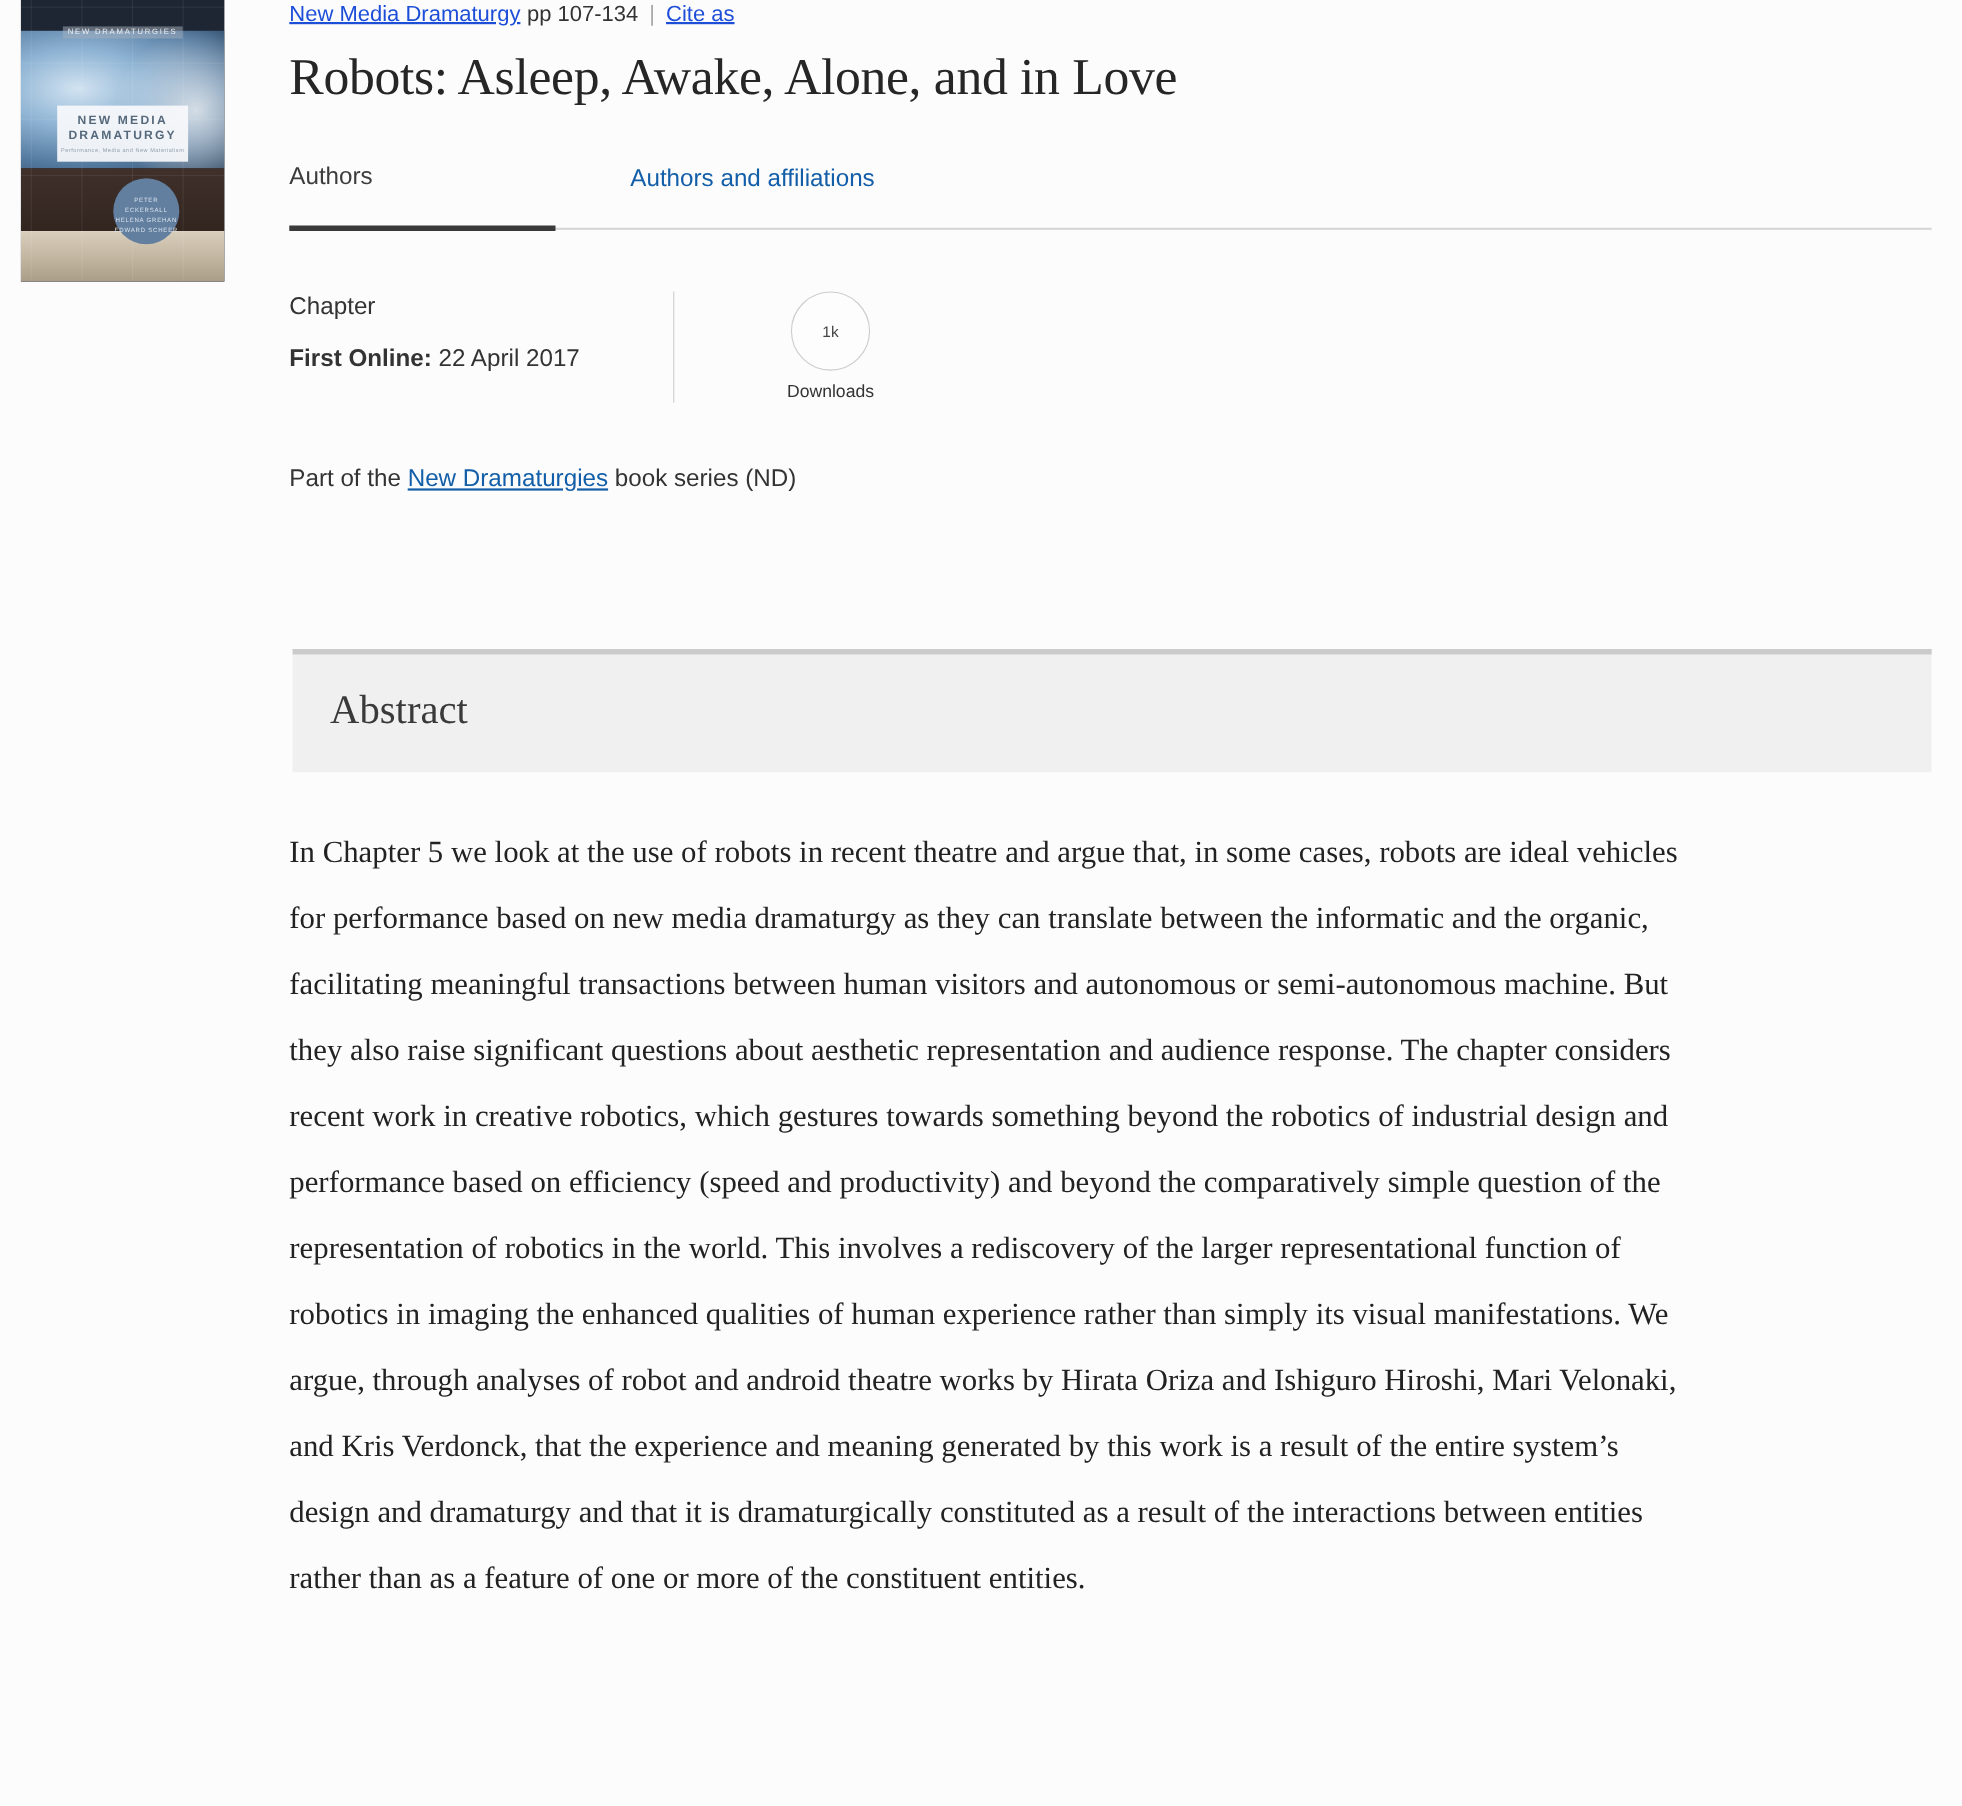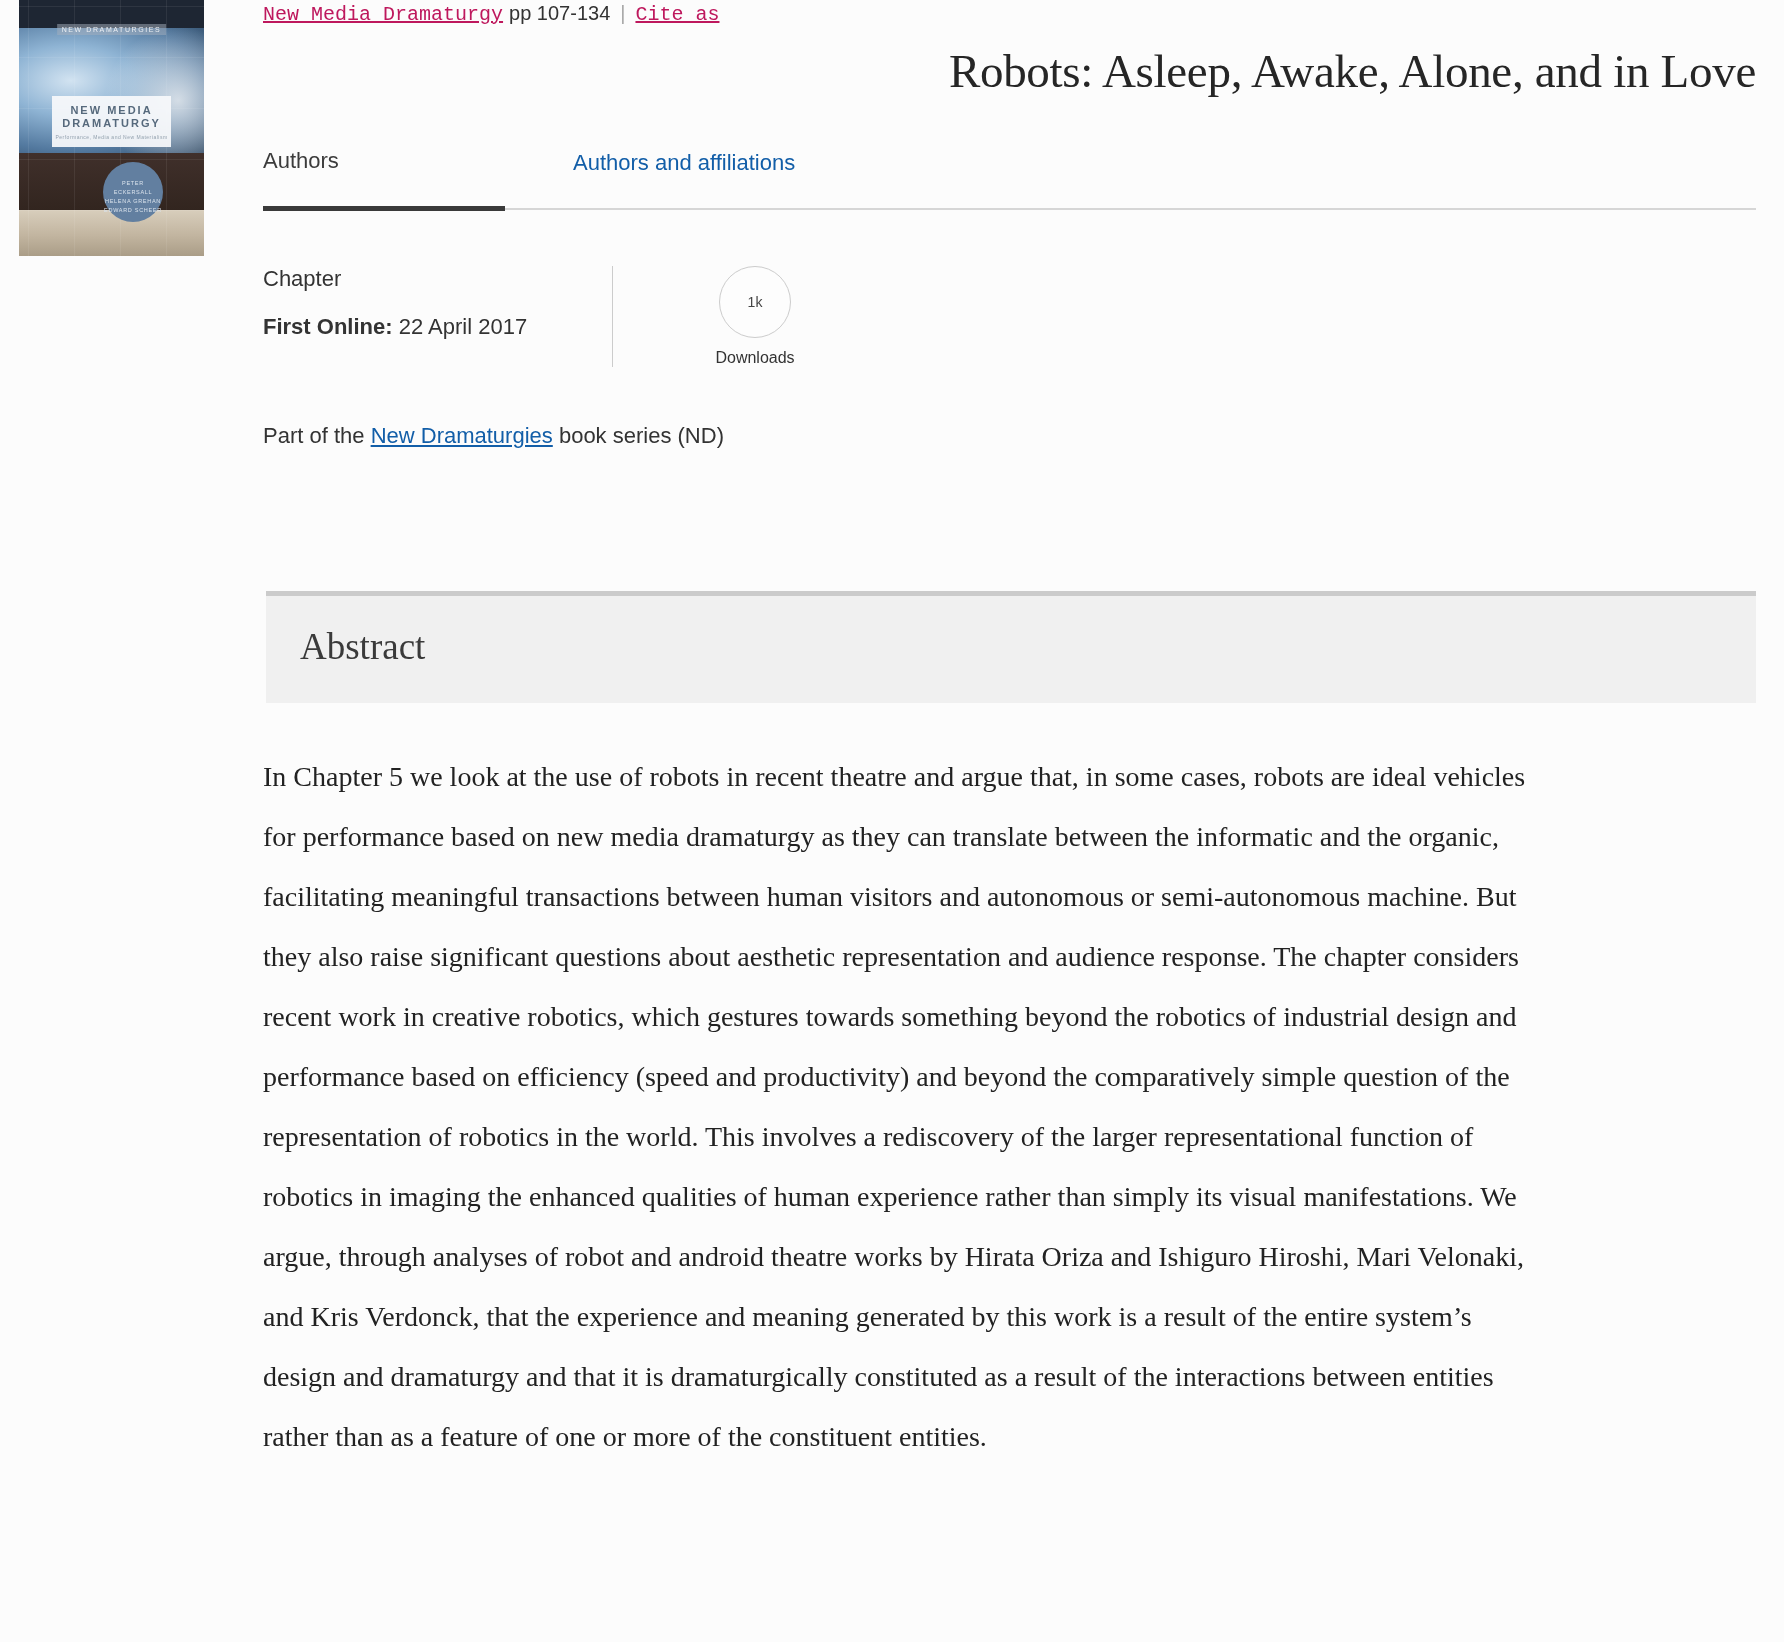--- a/index.html
+++ b/index.html
@@ -53,29 +53,29 @@
   .cov-subtitle { font-size:5px; letter-spacing:0.5px; color:#93a1ae; margin-top:4px; }
   .cov-circle {
     position:absolute; left:84px; top:162px; width:60px; height:60px;
     border-radius:50%; background:#627fa0; text-align:center; padding-top:17px;
   }
 
   
   .content { position:absolute; left:263px; top:0; width:1493px; }
 
   .breadcrumb { padding-top:2px; font-size:20px; color:#333; }
-  .breadcrumb a { color:#be185d; text-decoration:underline;font-family:Liberation Mono, monospace; }
+  .breadcrumb a { color:#1d4ed8; text-decoration:underline; }
   .breadcrumb .pages { margin-left:6px; }
   .breadcrumb .sep { color:#a8a8a8; margin:0 10px; }
 
   .page-title {
     margin-top:18px;
     font-family:"Liberation Serif", serif;
     font-weight:400; font-size:47px; line-height:54px;
-    color:#262626; letter-spacing:-0.3px;text-align:right;
+    color:#262626; letter-spacing:-0.3px;
   }
 
   .tabbar {
     margin-top:50px; display:flex; align-items:flex-end;
     border-bottom:2px solid #d6d6d6;
   }
   .tab { font-size:22px; padding-bottom:32px; }
   .tab-active {
     width:242px; color:#3c3c3c;
     border-bottom:5px solid #3a3a3a; margin-bottom:-3px;

